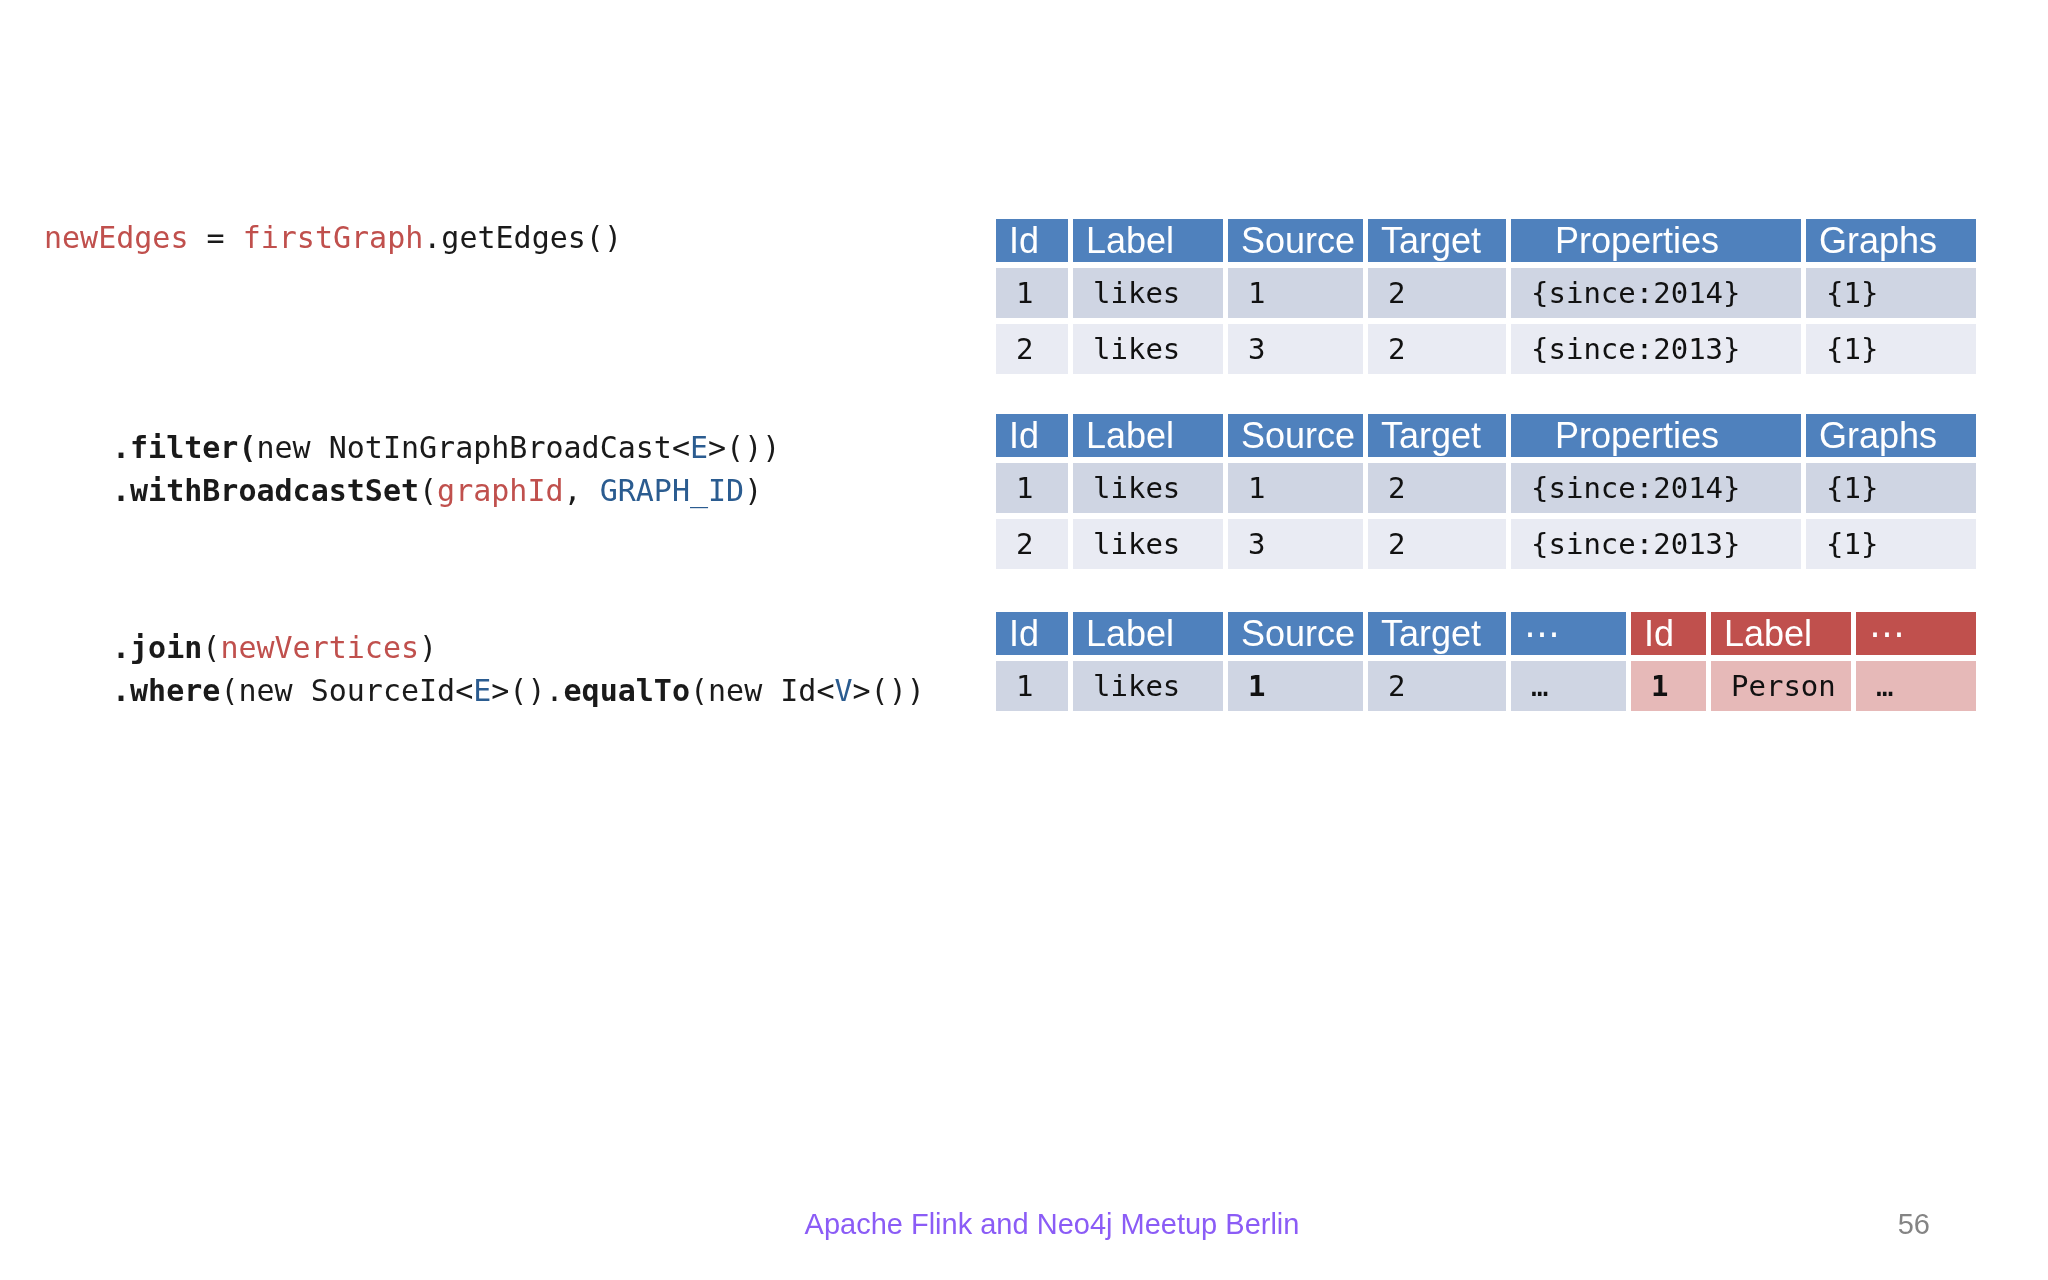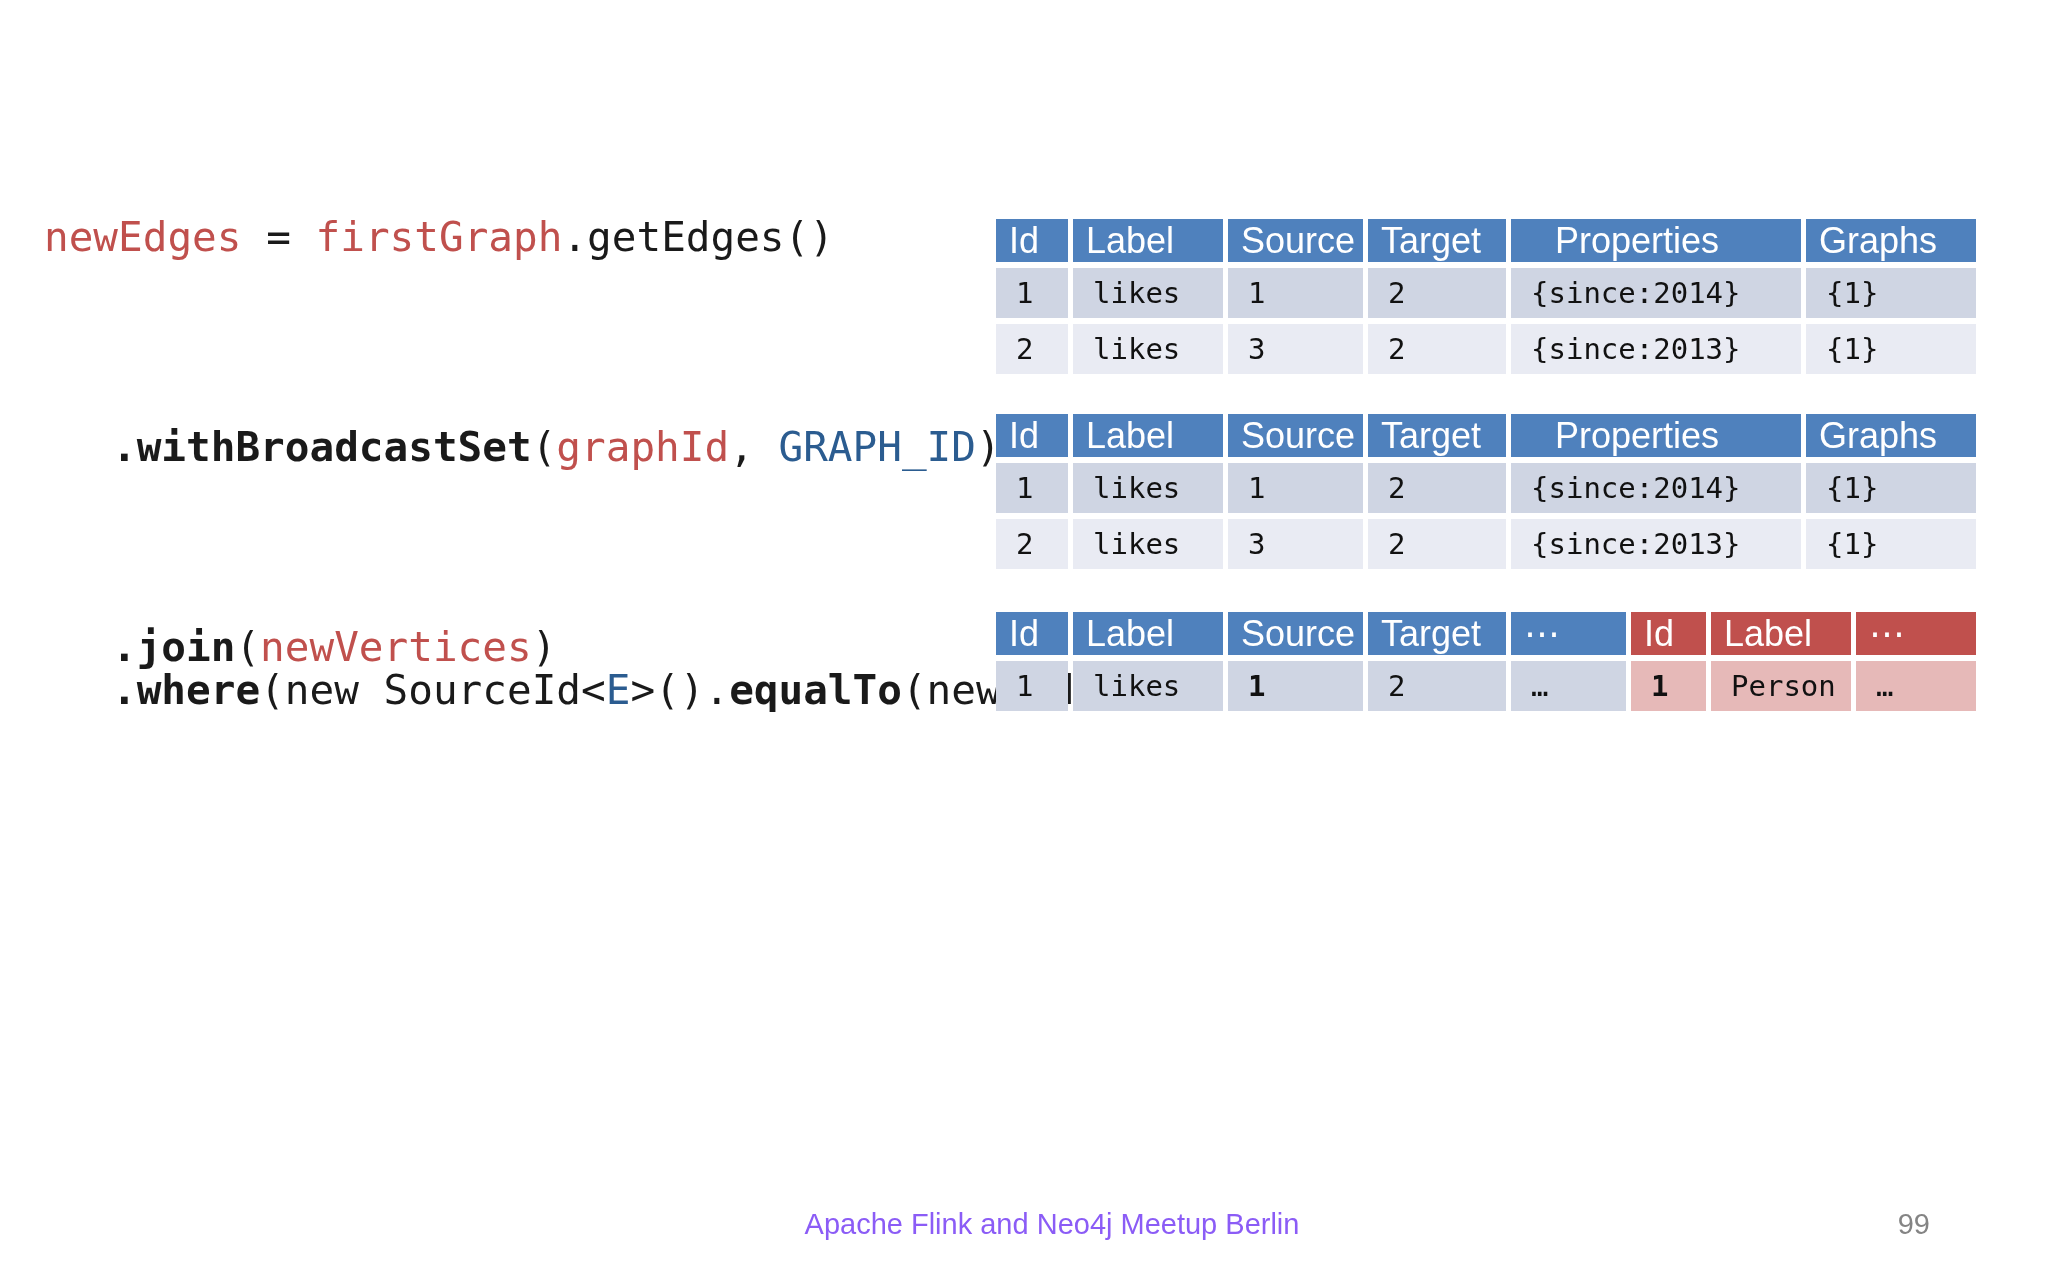--- a/index.html
+++ b/index.html
@@ -23,21 +23,21 @@
     font-weight: 400;
     letter-spacing: -1px;
     color: #0b0b0b;
     white-space: nowrap;
   }
 
   
   .code {
     position: absolute;
     font-family: "DejaVu Sans Mono", monospace;
-    font-size: 41px;
+    font-size: 30px;
     line-height: 43px;
     color: #1a1a1a;
     white-space: pre;
   }
   #code-0 { left: 44px;  top: 216px; }
   #code-1 { left: 112px; top: 426px; }
   #code-2 { left: 112px; top: 626px; }
   .code .s-p    { color: #1a1a1a; }
   .code .s-b    { color: #1a1a1a; font-weight: bold; }
   .code .s-red  { color: #C0504D; }
@@ -118,21 +118,21 @@
     color: #848484;
   }
 </style>
 </head>
 <body>
 
 <div id="slide">
 
 
   <div class="code" id="code-0"><div><span class="s-red">newEdges</span><span class="s-p"> = </span><span class="s-red">firstGraph</span><span class="s-p">.getEdges()</span></div></div>
-  <div class="code" id="code-1"><div><span class="s-b">.withBroadcastSet</span><span class="s-p">(</span><span class="s-red">graphId</span><span class="s-p">, </span><span class="s-blue">GRAPH_ID</span><span class="s-p">)</span></div></div>
+  <div class="code" id="code-1"><div><span class="s-b">.filter(</span><span class="s-p">new NotInGraphBroadCast&lt;</span><span class="s-blue">E</span><span class="s-p">&gt;())</span></div><div><span class="s-b">.withBroadcastSet</span><span class="s-p">(</span><span class="s-red">graphId</span><span class="s-p">, </span><span class="s-blue">GRAPH_ID</span><span class="s-p">)</span></div></div>
   <div class="code" id="code-2"><div><span class="s-b">.join</span><span class="s-p">(</span><span class="s-red">newVertices</span><span class="s-p">)</span></div><div><span class="s-b">.where</span><span class="s-p">(new SourceId&lt;</span><span class="s-blue">E</span><span class="s-p">&gt;().</span><span class="s-b">equalTo</span><span class="s-p">(new Id&lt;</span><span class="s-blue">V</span><span class="s-p">&gt;())</span></div></div>
 
   <table class="ptable cols-edges" id="table-0">
       <thead>
         <tr>
           <th class="hdr-blue">Id</th>
           <th class="hdr-blue">Label</th>
           <th class="hdr-blue">Source</th>
           <th class="hdr-blue">Target</th>
           <th class="hdr-blue">Properties</th>
@@ -210,15 +210,15 @@
           <td class="band-dark">…</td>
           <td class="cell-pink cell-bold">1</td>
           <td class="cell-pink">Person</td>
           <td class="cell-pink">…</td>
         </tr>
       </tbody>
     </table>
 
   <div id="footer-center">Apache Flink and Neo4j Meetup Berlin</div>
 
-  <div id="footer-page">99</div>
+  <div id="footer-page">56</div>
 
 </div>
 
 </body></html>

